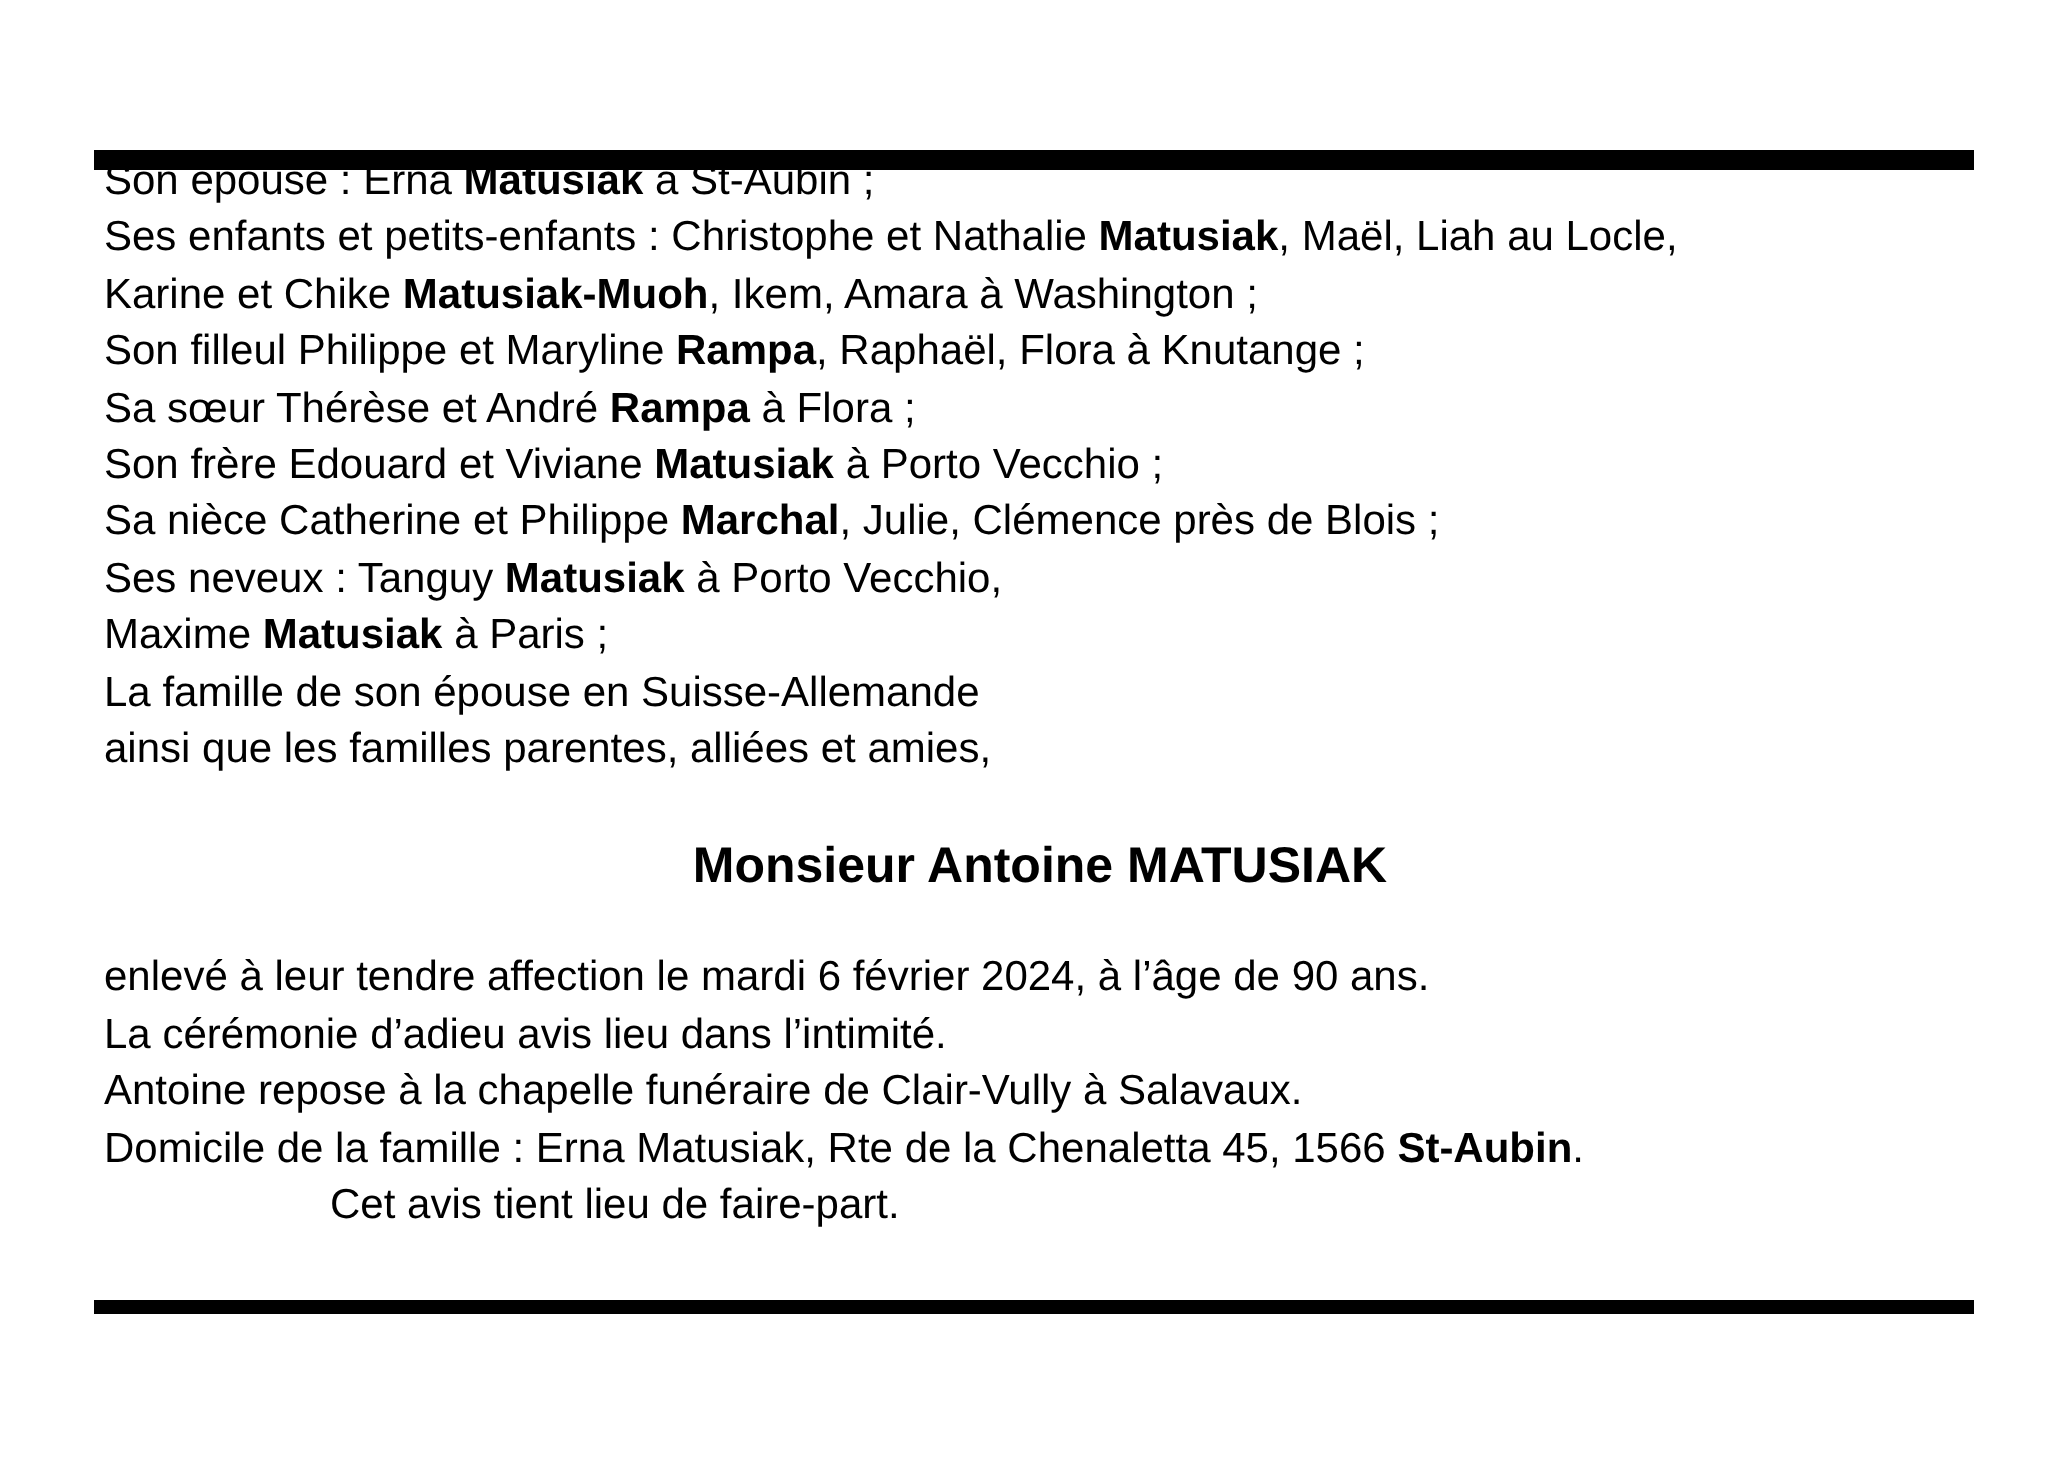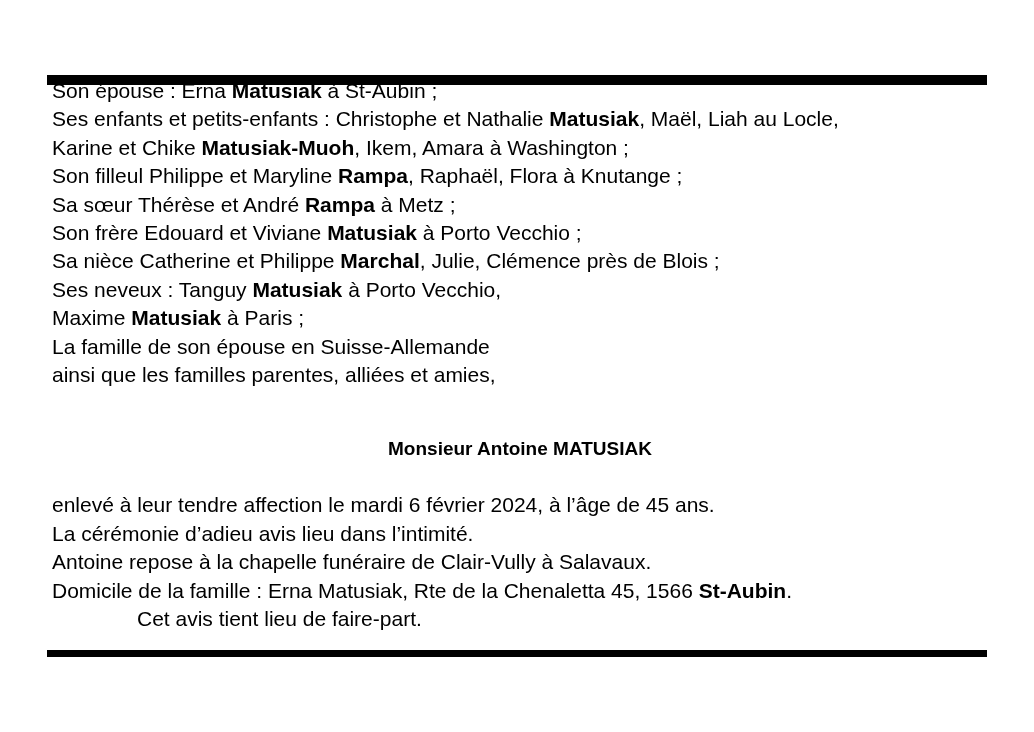--- a/index.html
+++ b/index.html
@@ -39,54 +39,54 @@
     font-size: 21px;
     line-height: 28.4px;
   }
   .line {
     white-space: nowrap;
   }
   .b {
     font-weight: bold;
   }
   .title {
-    font-size: 19px;
+    font-size: 25px;
     font-weight: bold;
     line-height: 32px;
     text-align: center;
-    margin: 44px 0 26px 0;
+    margin: 28px 0 26px 0;
     white-space: nowrap;
   }
   .closing {
-    margin-left: 85px;
+    margin-left: 113px;
     white-space: nowrap;
   }
 </style>
 </head>
 <body style="background: rgb(255, 255, 255); color: rgb(0, 0, 0);">
 
 <div class="rule rule-top" style="background: rgb(0, 0, 0);"></div>
 
 <div class="content">
   <div id="family-lines">
       <div class="line"><span>Son épouse : Erna </span><span class="b">Matusiak</span><span> à St-Aubin ;</span></div>
       <div class="line"><span>Ses enfants et petits-enfants : Christophe et Nathalie </span><span class="b">Matusiak</span><span>, Maël, Liah au Locle,</span></div>
       <div class="line"><span>Karine et Chike </span><span class="b">Matusiak-Muoh</span><span>, Ikem, Amara à Washington ;</span></div>
       <div class="line"><span>Son filleul Philippe et Maryline </span><span class="b">Rampa</span><span>, Raphaël, Flora à Knutange ;</span></div>
-      <div class="line"><span>Sa sœur Thérèse et André </span><span class="b">Rampa</span><span> à Metz ;</span></div>
+      <div class="line"><span>Sa sœur Thérèse et André </span><span class="b">Rampa</span><span> à Flora ;</span></div>
       <div class="line"><span>Son frère Edouard et Viviane </span><span class="b">Matusiak</span><span> à Porto Vecchio ;</span></div>
       <div class="line"><span>Sa nièce Catherine et Philippe </span><span class="b">Marchal</span><span>, Julie, Clémence près de Blois ;</span></div>
       <div class="line"><span>Ses neveux : Tanguy </span><span class="b">Matusiak</span><span> à Porto Vecchio,</span></div>
       <div class="line"><span>Maxime </span><span class="b">Matusiak</span><span> à Paris ;</span></div>
       <div class="line"><span>La famille de son épouse en Suisse-Allemande</span></div>
       <div class="line"><span>ainsi que les familles parentes, alliées et amies,</span></div>
     </div>
   <div class="title">Monsieur Antoine MATUSIAK</div>
   <div id="detail-lines">
-      <div class="line"><span>enlevé à leur tendre affection le mardi 6 février 2024, à l’âge de 45 ans.</span></div>
+      <div class="line"><span>enlevé à leur tendre affection le mardi 6 février 2024, à l’âge de 90 ans.</span></div>
       <div class="line"><span>La cérémonie d’adieu avis lieu dans l’intimité.</span></div>
       <div class="line"><span>Antoine repose à la chapelle funéraire de Clair-Vully à Salavaux.</span></div>
       <div class="line"><span>Domicile de la famille : Erna Matusiak, Rte de la Chenaletta 45, 1566 </span><span class="b">St-Aubin</span><span>.</span></div>
     </div>
   <div class="closing">Cet avis tient lieu de faire-part.</div>
 </div>
 
 <div class="rule rule-bottom" style="background: rgb(0, 0, 0);"></div>
 
 </body></html>

